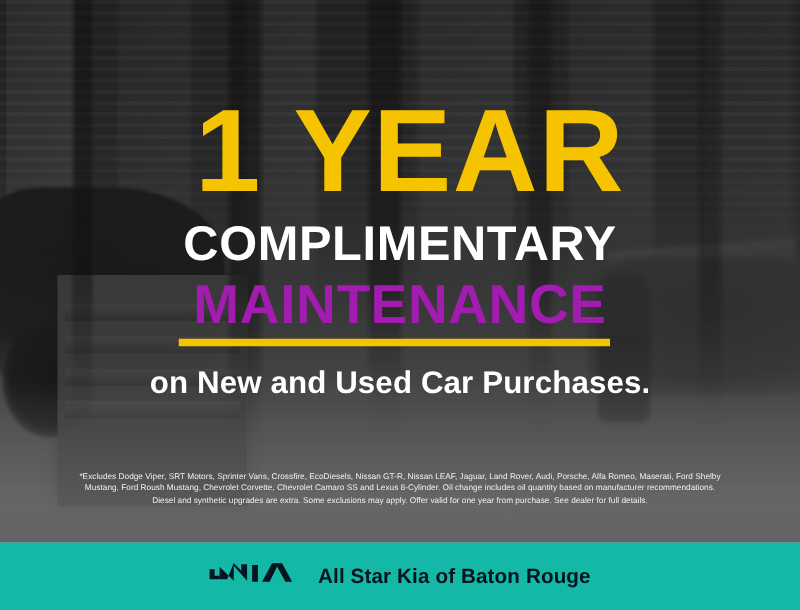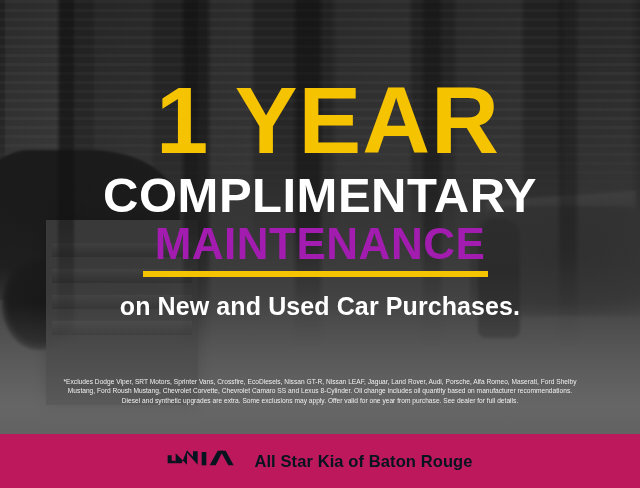--- a/index.html
+++ b/index.html
@@ -193,21 +193,21 @@
     font-weight: bold;
     letter-spacing: 1px;
     color: #F5C300;
     padding-left: 16px;
   }
 
   .headline-1 {
     position: absolute;
     left: 0; right: 0;
     top: 176px;
-    font-size: 49px;
+    font-size: 39px;
     line-height: 39px;
     font-weight: bold;
     letter-spacing: 0.5px;
     color: #ffffff;
   }
   .headline-2 {
     position: absolute;
     left: 0; right: 0;
     top: 222px;
     font-size: 44px;
@@ -252,21 +252,21 @@
   }
   .disclaimer span { display: block; }
 
   
   .footer {
     position: absolute;
     left: 0;
     top: 434px;
     width: 640px;
     height: 54px;
-    background: #be185d;
+    background: #14b8a6;
     display: flex;
     align-items: center;
     justify-content: center;
     gap: 17px;
   }
   .kia-logo { display: block; }
   .dealer-name {
     font-size: 16.5px;
     font-weight: bold;
     color: #05141F;

